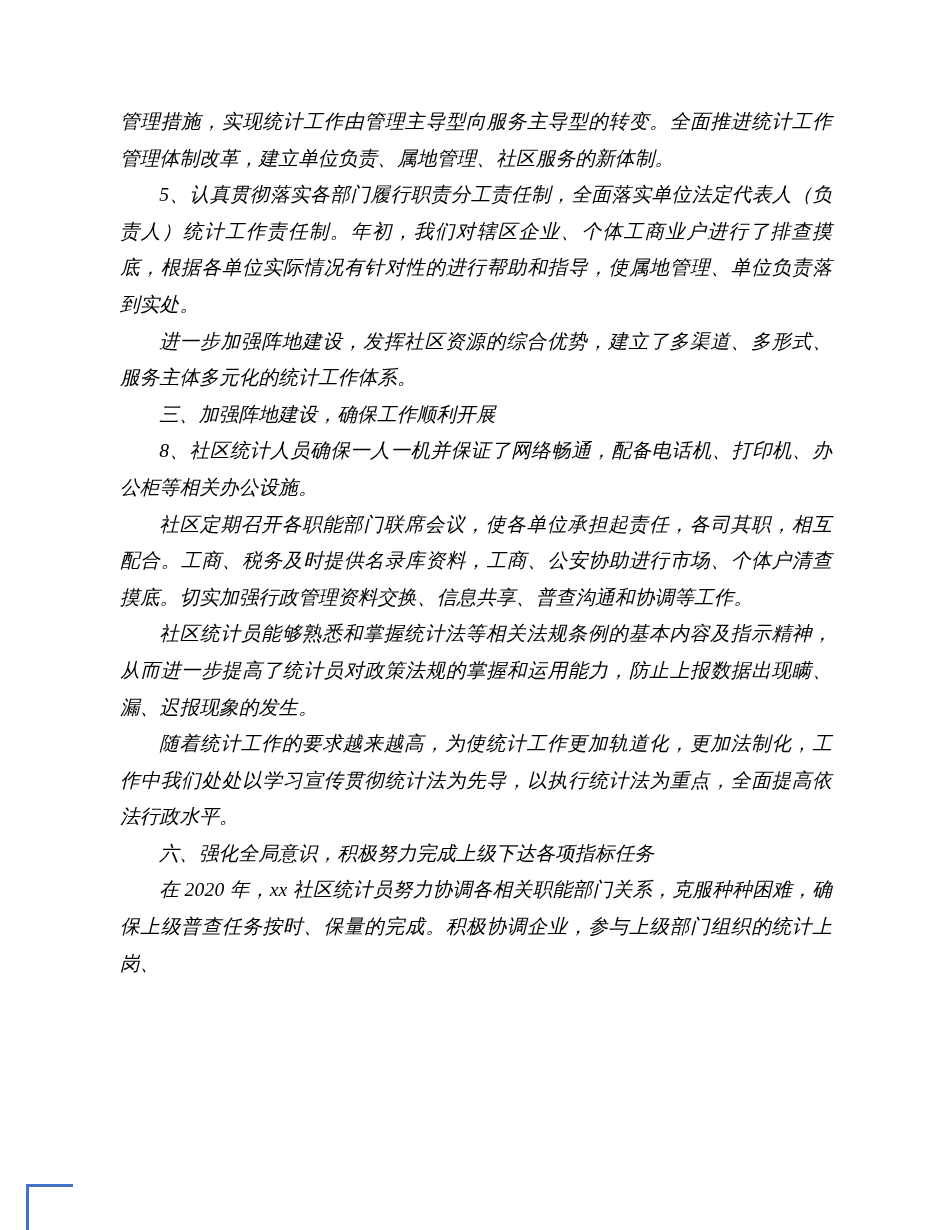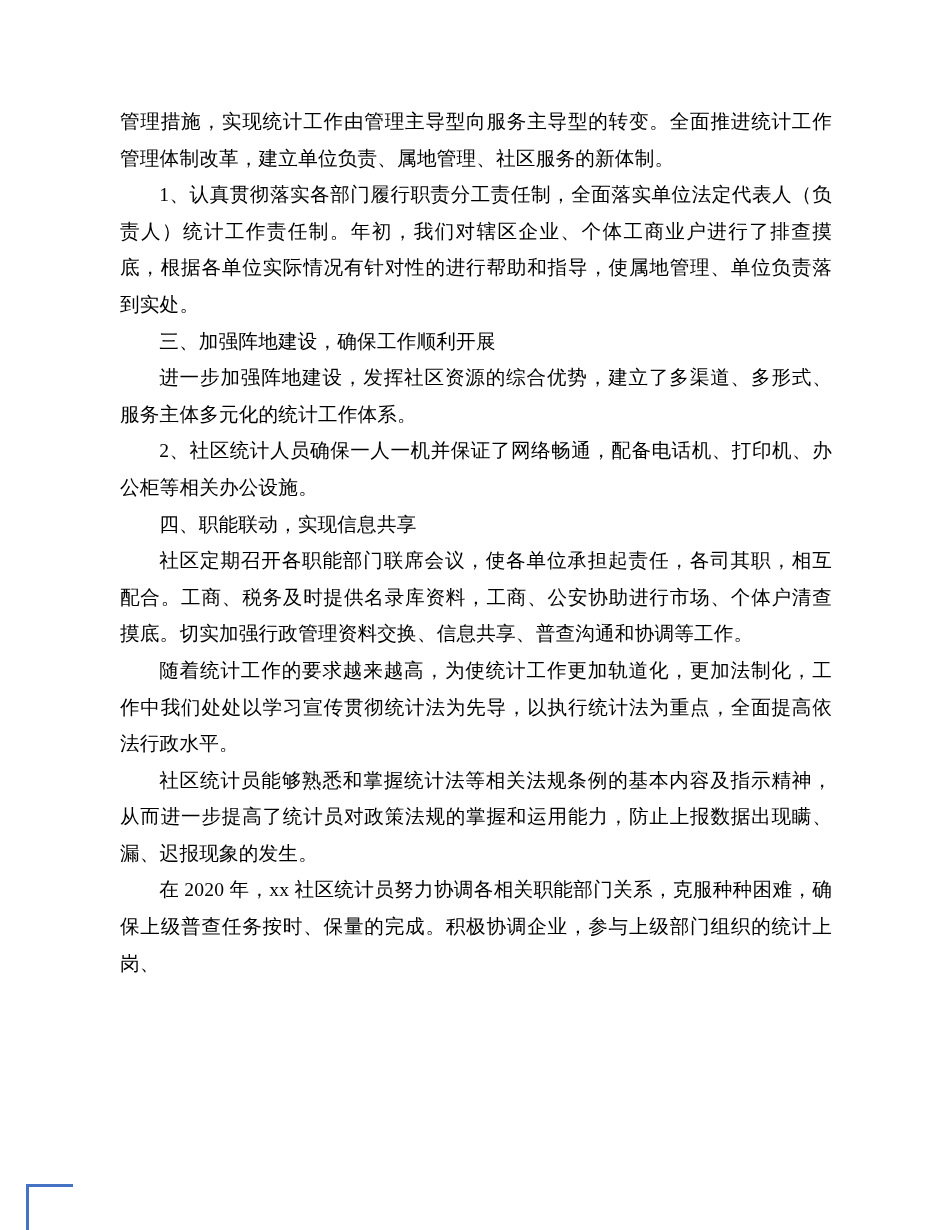--- a/index.html
+++ b/index.html
@@ -15,20 +15,21 @@
     font-family: "Liberation Serif", "DejaVu Serif", serif;
     color: #000000;
   }
   .doc-page {
     position: absolute;
     left: 0;
     top: 0;
     width: 950px;
     height: 870px;
     background: #ffffff;
+    font-style: italic;
   }
   .doc-body {
     position: absolute;
     left: 120px;
     top: 104px;
     width: 712px;
     font-size: 19.6px;
     line-height: 36.6px;
     text-align: justify;
     text-justify: inter-ideograph;
@@ -52,24 +53,24 @@
     border-top: 3px solid #4472c4;
     pointer-events: none;
   }
 </style>
 </head>
 <body>
 
 <div class="doc-page">
   <div class="doc-body" id="doc-body">
       <p class="">管理措施，实现统计工作由管理主导型向服务主导型的转变。全面推进统计工作管理体制改革，建立单位负责、属地管理、社区服务的新体制。</p>
-      <p class="indent">1、认真贯彻落实各部门履行职责分工责任制，全面落实单位法定代表人（负责人）统计工作责任制。年初，我们对辖区企业、个体工商业户进行了排查摸底，根据各单位实际情况有针对性的进行帮助和指导，使属地管理、单位负责落到实处。</p>
+      <p class="indent">5、认真贯彻落实各部门履行职责分工责任制，全面落实单位法定代表人（负责人）统计工作责任制。年初，我们对辖区企业、个体工商业户进行了排查摸底，根据各单位实际情况有针对性的进行帮助和指导，使属地管理、单位负责落到实处。</p>
+      <p class="indent">进一步加强阵地建设，发挥社区资源的综合优势，建立了多渠道、多形式、服务主体多元化的统计工作体系。</p>
       <p class="indent">三、加强阵地建设，确保工作顺利开展</p>
-      <p class="indent">进一步加强阵地建设，发挥社区资源的综合优势，建立了多渠道、多形式、服务主体多元化的统计工作体系。</p>
-      <p class="indent">2、社区统计人员确保一人一机并保证了网络畅通，配备电话机、打印机、办公柜等相关办公设施。</p>
-      <p class="indent">四、职能联动，实现信息共享</p>
+      <p class="indent">8、社区统计人员确保一人一机并保证了网络畅通，配备电话机、打印机、办公柜等相关办公设施。</p>
       <p class="indent">社区定期召开各职能部门联席会议，使各单位承担起责任，各司其职，相互配合。工商、税务及时提供名录库资料，工商、公安协助进行市场、个体户清查摸底。切实加强行政管理资料交换、信息共享、普查沟通和协调等工作。</p>
+      <p class="indent">社区统计员能够熟悉和掌握统计法等相关法规条例的基本内容及指示精神，从而进一步提高了统计员对政策法规的掌握和运用能力，防止上报数据出现瞒、漏、迟报现象的发生。</p>
       <p class="indent">随着统计工作的要求越来越高，为使统计工作更加轨道化，更加法制化，工作中我们处处以学习宣传贯彻统计法为先导，以执行统计法为重点，全面提高依法行政水平。</p>
-      <p class="indent">社区统计员能够熟悉和掌握统计法等相关法规条例的基本内容及指示精神，从而进一步提高了统计员对政策法规的掌握和运用能力，防止上报数据出现瞒、漏、迟报现象的发生。</p>
+      <p class="indent">六、强化全局意识，积极努力完成上级下达各项指标任务</p>
       <p class="indent">在 2020 年，xx 社区统计员努力协调各相关职能部门关系，克服种种困难，确保上级普查任务按时、保量的完成。积极协调企业，参与上级部门组织的统计上岗、</p>
     </div>
   <div class="border-corner"></div>
 </div>
 
 </body></html>

